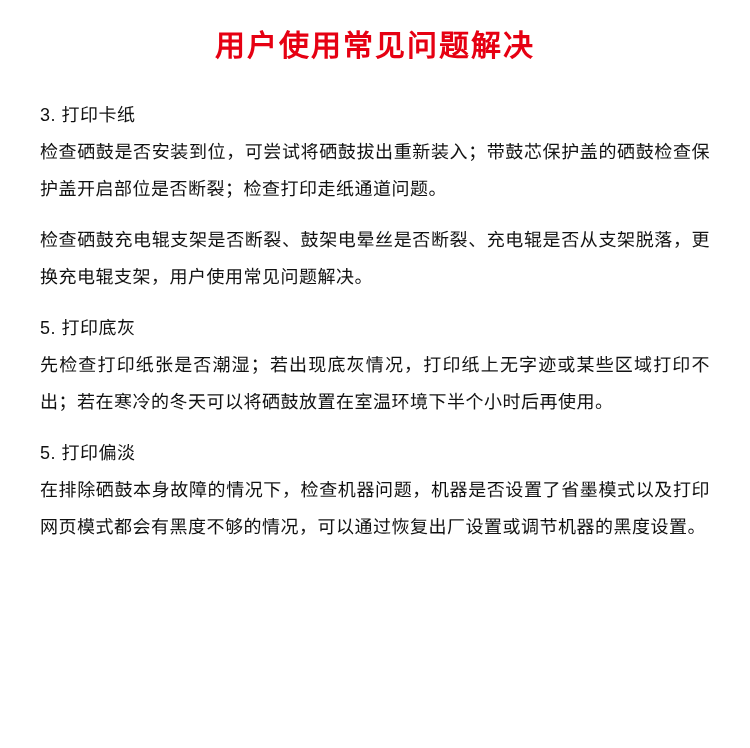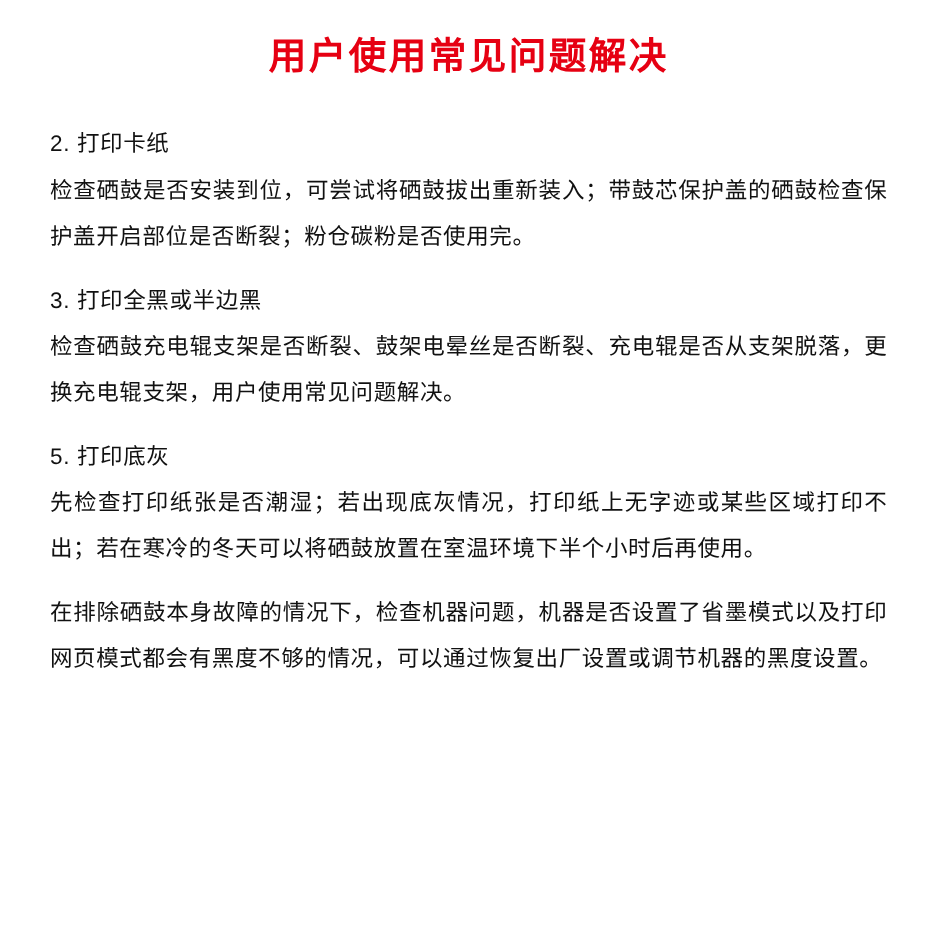--- a/index.html
+++ b/index.html
@@ -55,32 +55,32 @@
 <body>
 
 <div class="page">
 
   <h1 class="page-title" style="color: rgb(230, 0, 18);">用户使用常见问题解决</h1>
 
   <div class="content">
 
 
     <section class="faq-section">
-      <h2 class="section-heading">2. 打印卡纸</h2>
-      <p class="section-body">检查硒鼓是否安装到位，可尝试将硒鼓拔出重新装入；带鼓芯保护盖的硒鼓检查保护盖开启部位是否断裂；粉仓碳粉是否使用完。</p>
+      <h2 class="section-heading">3. 打印卡纸</h2>
+      <p class="section-body">检查硒鼓是否安装到位，可尝试将硒鼓拔出重新装入；带鼓芯保护盖的硒鼓检查保护盖开启部位是否断裂；检查打印走纸通道问题。</p>
     </section>
 
     <section class="faq-section">
-      <h2 class="section-heading">3. 打印全黑或半边黑</h2>
       <p class="section-body">检查硒鼓充电辊支架是否断裂、鼓架电晕丝是否断裂、充电辊是否从支架脱落，更换充电辊支架，用户使用常见问题解决。</p>
     </section>
 
     <section class="faq-section">
       <h2 class="section-heading">5. 打印底灰</h2>
       <p class="section-body">先检查打印纸张是否潮湿；若出现底灰情况，打印纸上无字迹或某些区域打印不出；若在寒冷的冬天可以将硒鼓放置在室温环境下半个小时后再使用。</p>
     </section>
 
     <section class="faq-section">
+      <h2 class="section-heading">5. 打印偏淡</h2>
       <p class="section-body">在排除硒鼓本身故障的情况下，检查机器问题，机器是否设置了省墨模式以及打印网页模式都会有黑度不够的情况，可以通过恢复出厂设置或调节机器的黑度设置。</p>
     </section>
 
   </div>
 </div>
 
 </body></html>

